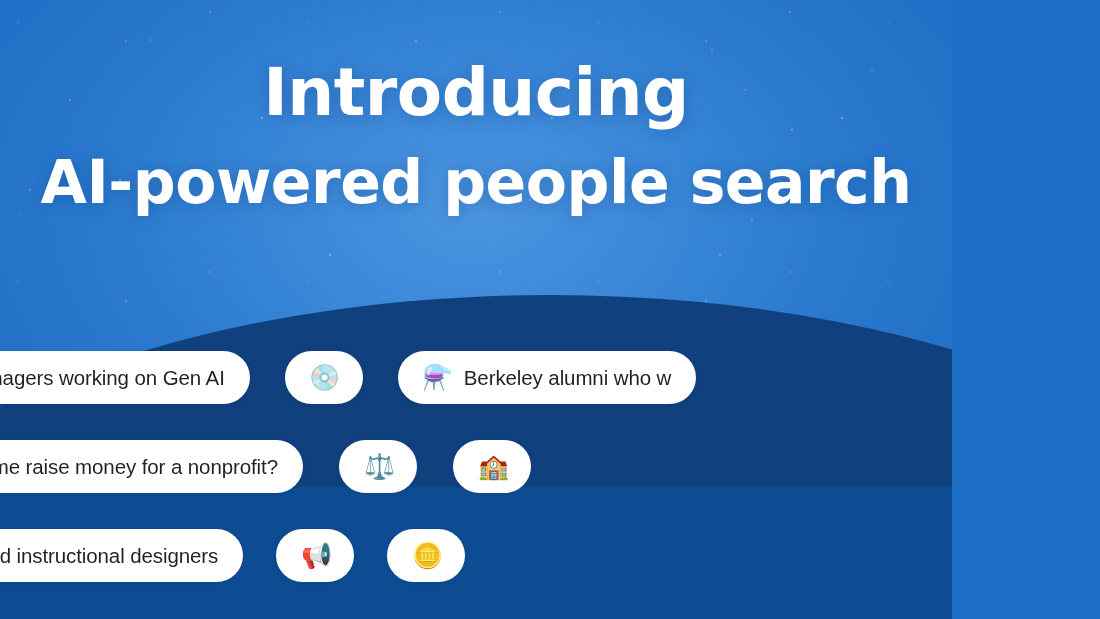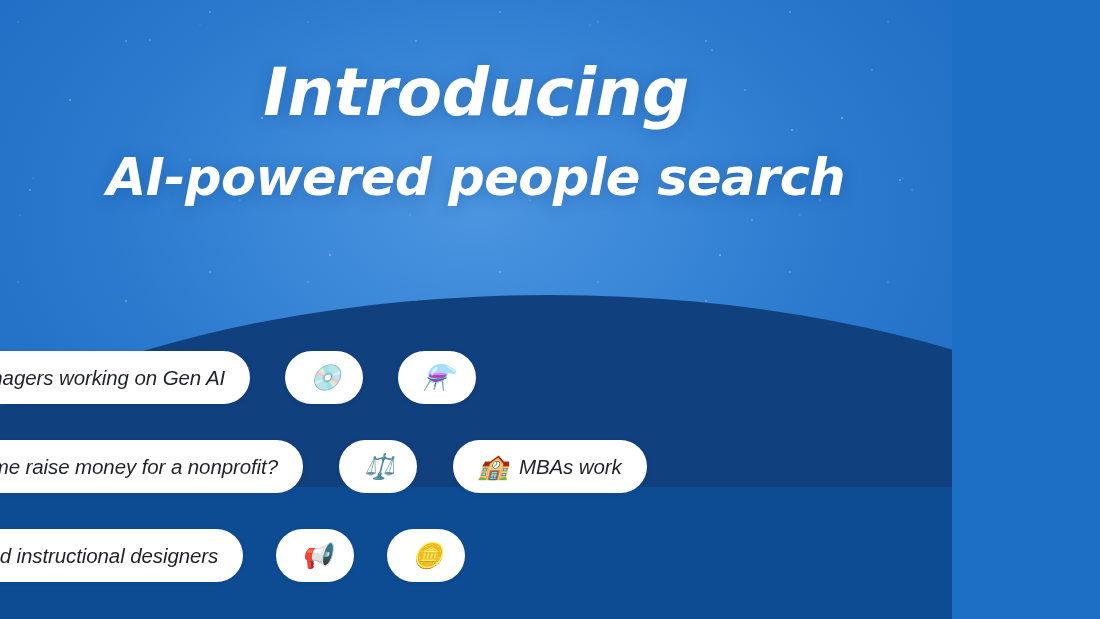--- a/index.html
+++ b/index.html
@@ -10,21 +10,20 @@
     font-family:"Liberation Sans", sans-serif;
     background:#1c6fc4;
   }
 
   #stage {
     position:relative;
     width:952px; height:619px;
     overflow:hidden;
     background:
       radial-gradient(ellipse 620px 420px at 50% 34%, #4b95e0 0%, #3a87d8 32%, #2b7ace 58%, #1e6cc4 100%);
-    font-style: italic;
   }
 
   
   .stars {
     position:absolute; inset:0;
     pointer-events:none;
   }
   .stars::before, .stars::after {
     content:""; position:absolute; inset:0;
   }
@@ -81,21 +80,21 @@
     color:#ffffff;
     font-family:"DejaVu Sans", sans-serif;
     font-weight:700;
     font-size:66px;
     line-height:1.0;
     letter-spacing:-0.5px;
     text-shadow:0 2px 16px rgba(10,50,110,.28);
     z-index:4;
   }
   .headline .l1 { display:block; font-size:66px; }
-  .headline .l2 { display:block; font-size:51px; margin-top:26px; }
+  .headline .l2 { display:block; font-size:60px; margin-top:26px; }
 
   
   .dome {
     position:absolute;
     left:-190px;
     width:1480px;
     top:295px;
     height:1000px;
     background:#11407f;
     border-radius:50% 50% 0 0 / 34% 34% 0 0;
@@ -184,34 +183,34 @@
   <div class="row r1">
     <div class="pill noicon">
 
       <span class="ptext">Managers working on Gen AI</span>
     </div>
     <div class="pill">
       <span class="emoji">💿</span>
     </div>
     <div class="pill">
       <span class="emoji">⚗️</span>
+      <span class="ptext">Berkeley alumni who w</span>
     </div>
   </div>
 
   <div class="row r2">
     <div class="pill noicon">
 
       <span class="ptext">elp me raise money for a nonprofit?</span>
     </div>
     <div class="pill">
       <span class="emoji">⚖️</span>
     </div>
     <div class="pill">
       <span class="emoji">🏫</span>
-      <span class="ptext">MBAs work</span>
     </div>
   </div>
 
   <div class="row r3">
     <div class="pill noicon">
 
       <span class="ptext">urned instructional designers</span>
     </div>
     <div class="pill">
       <span class="emoji">📢</span>

